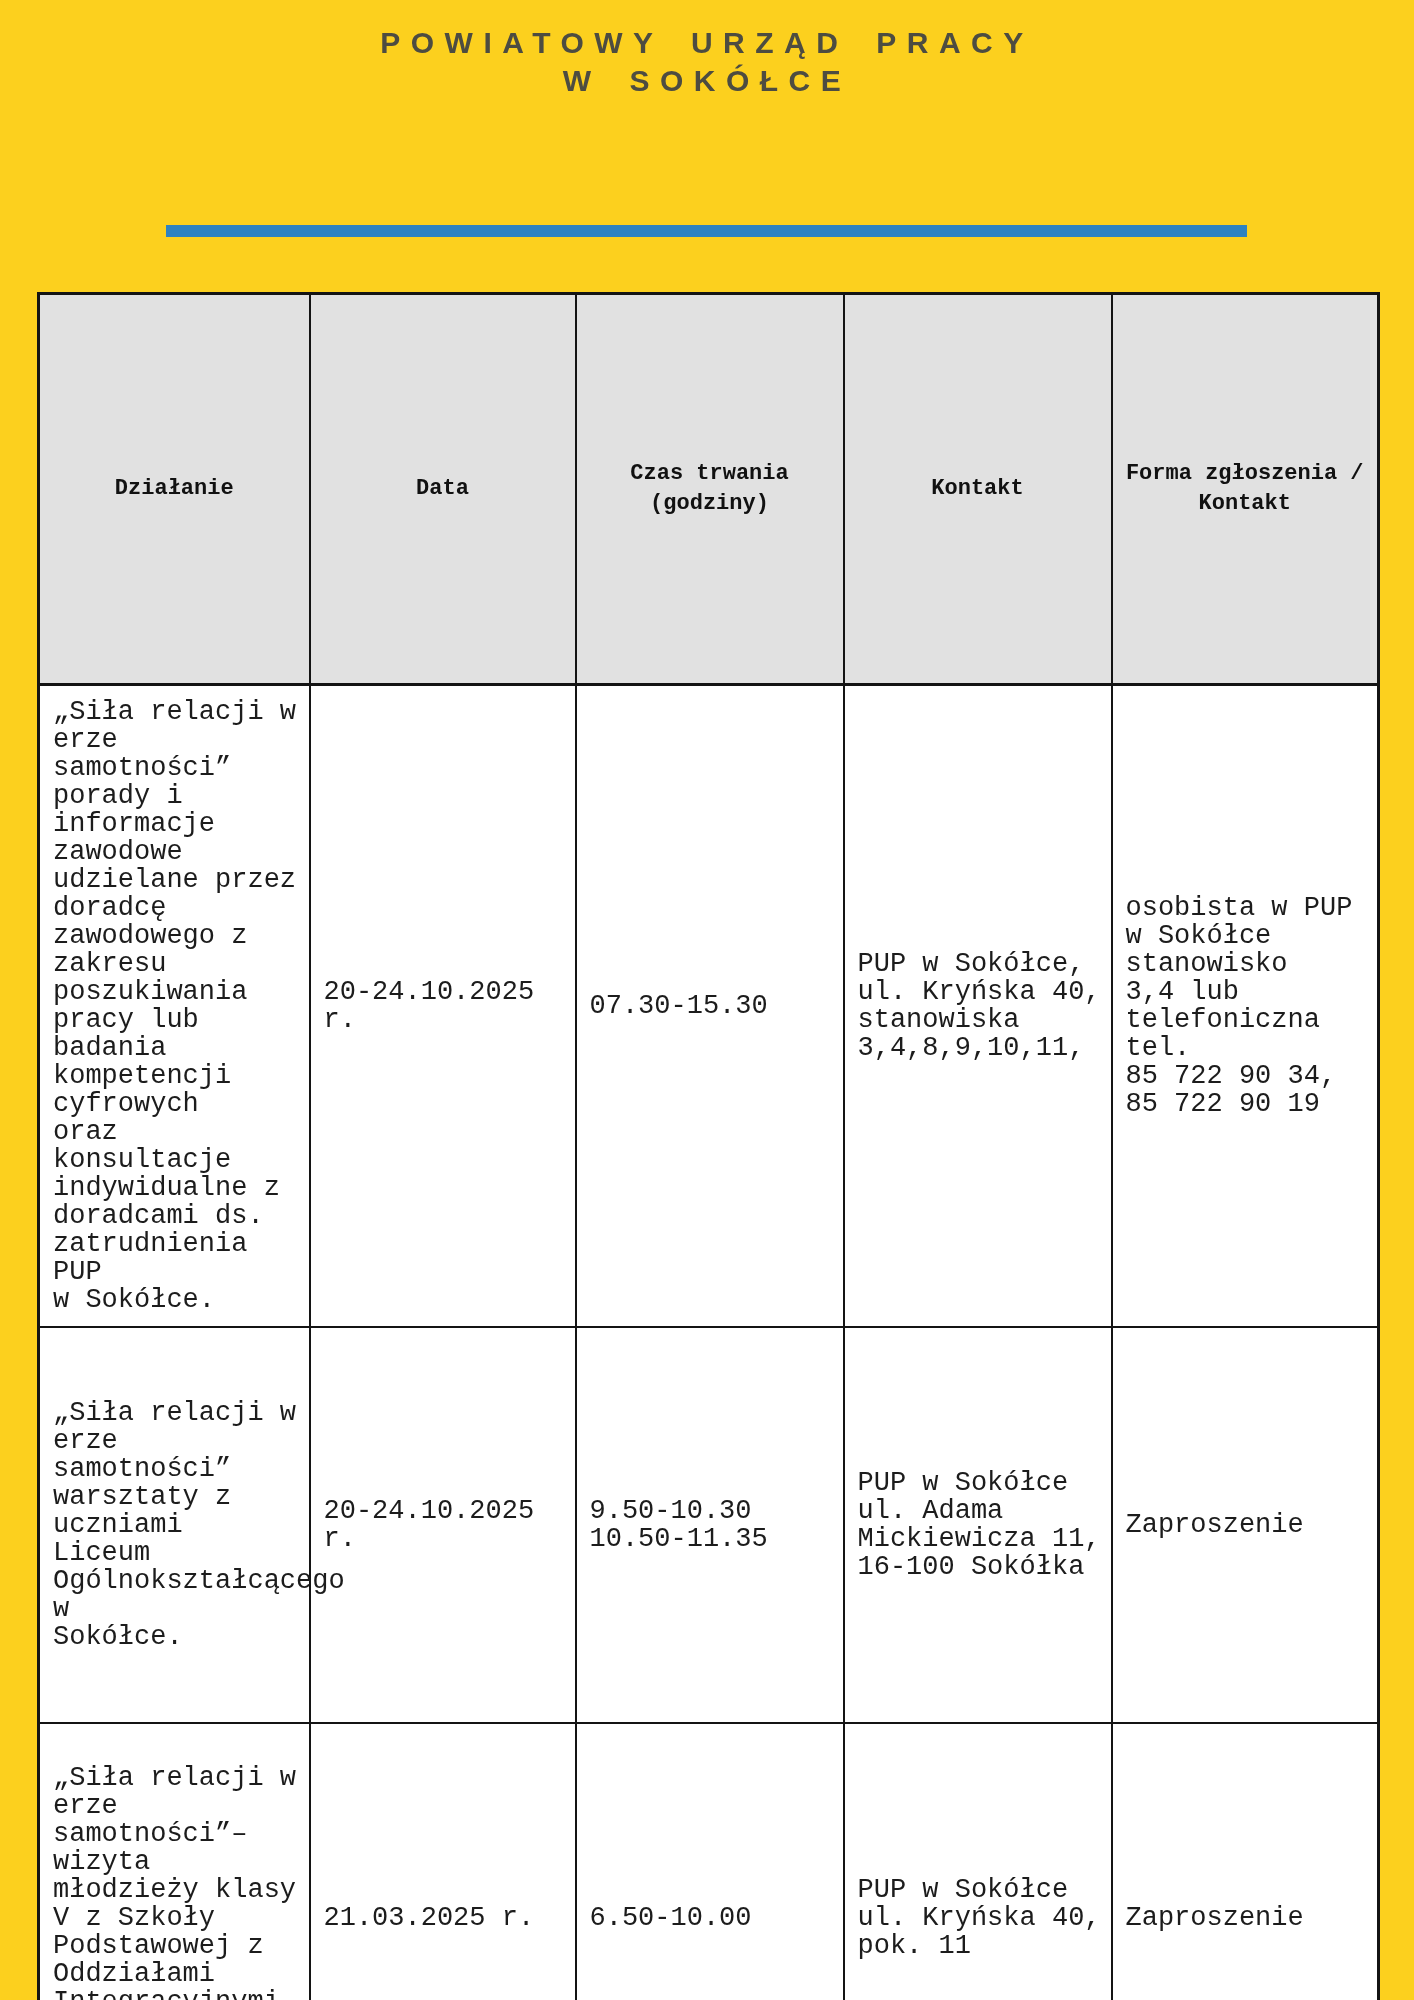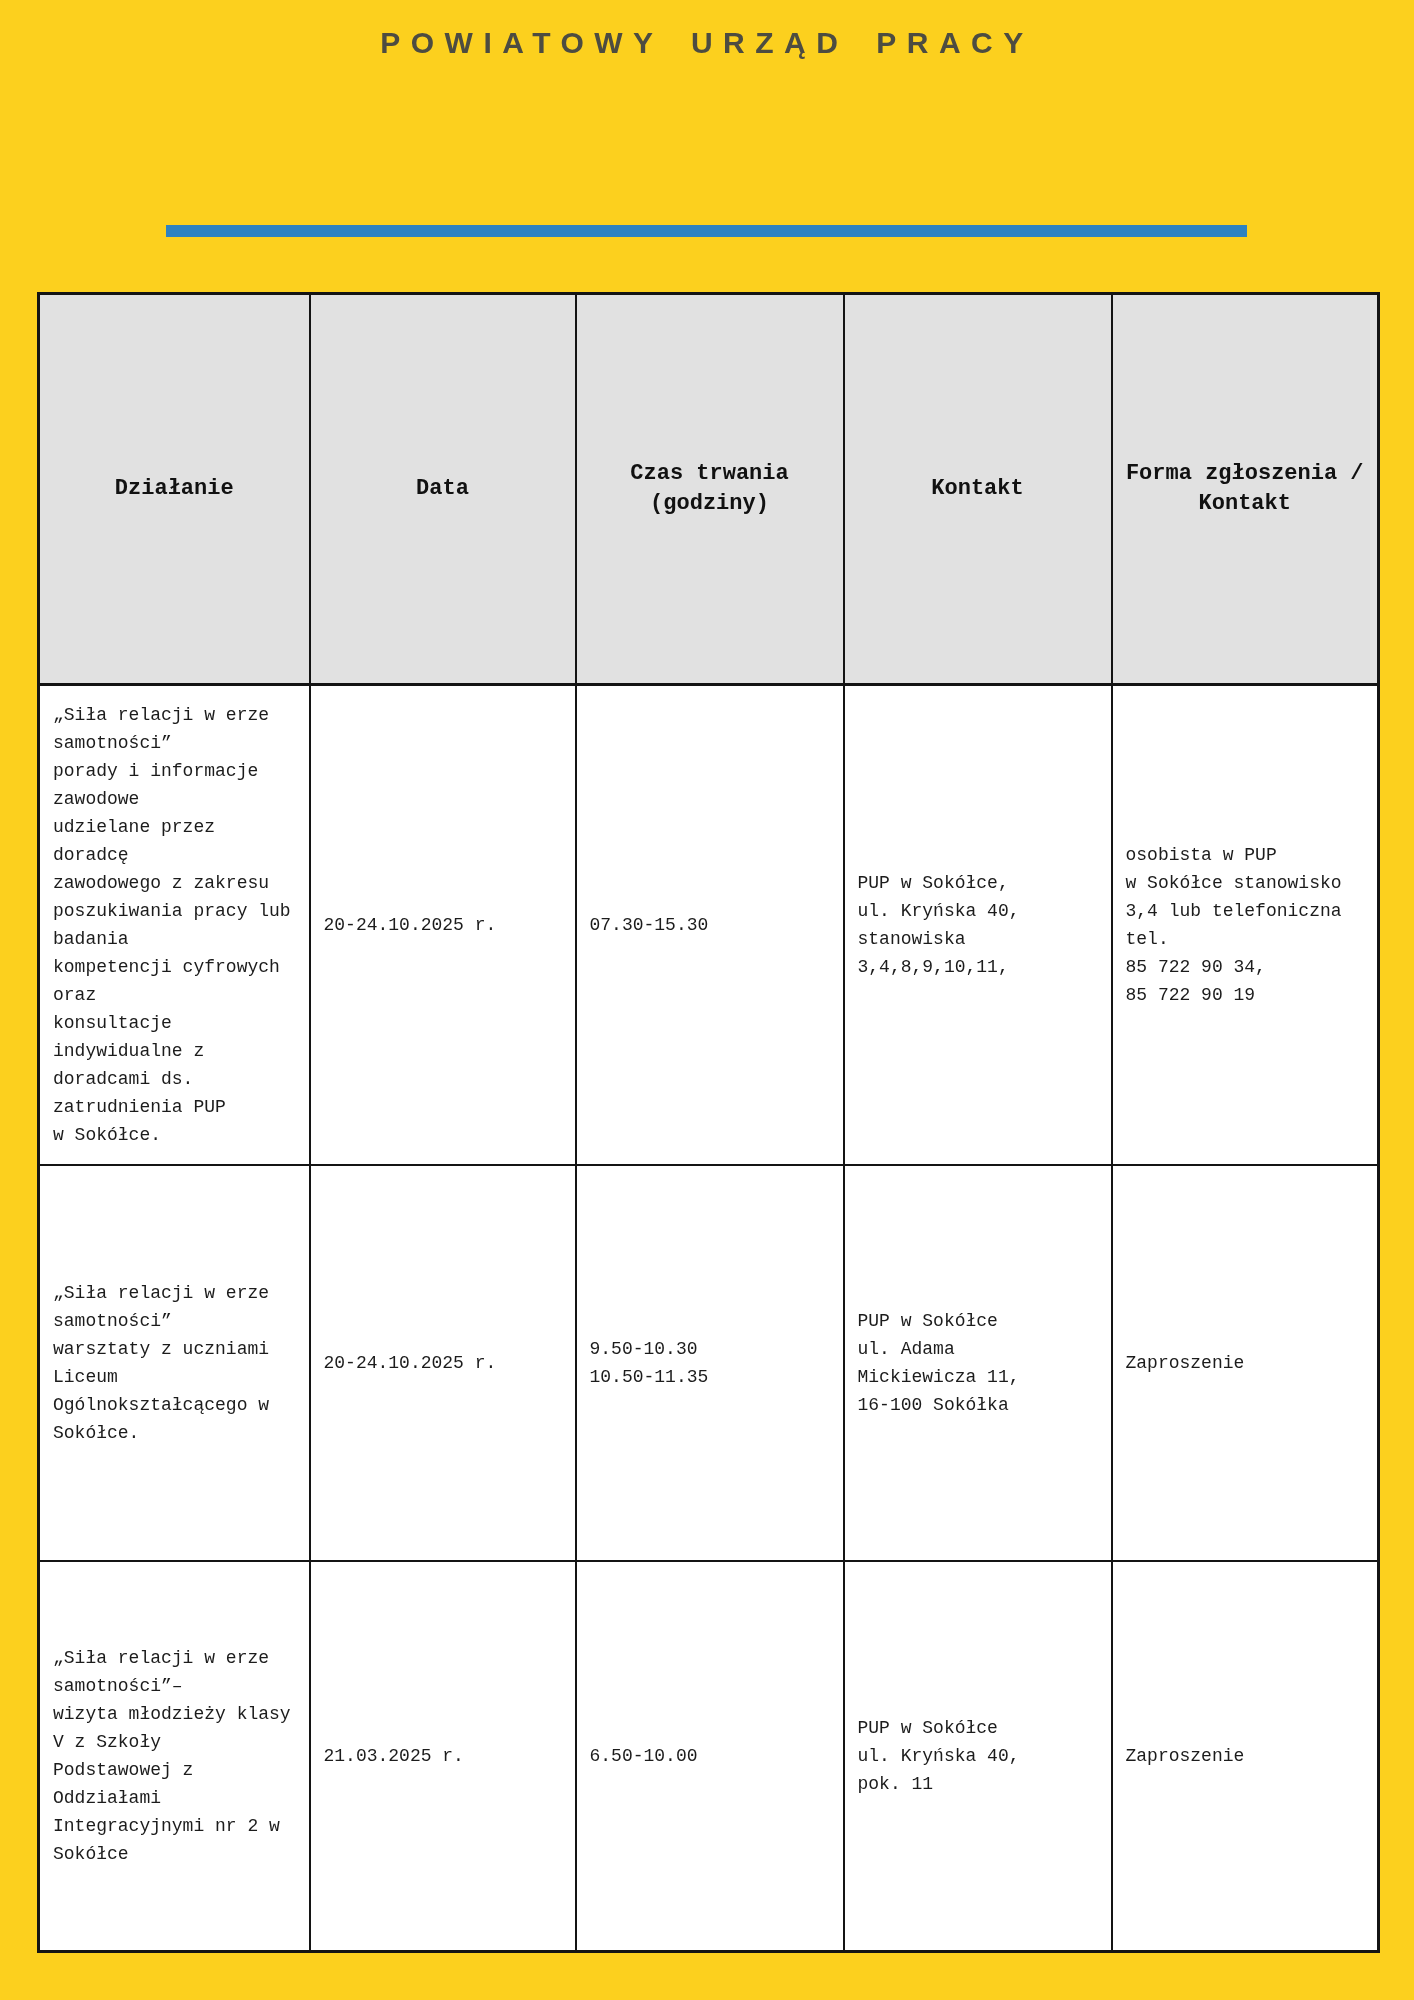--- a/index.html
+++ b/index.html
@@ -55,38 +55,39 @@
     font-weight: 700;
     line-height: 30px;
     text-align: center;
     vertical-align: middle;
     white-space: pre-line;
     padding: 0 6px;
   }
   table.schedule td {
     background: #ffffff;
     color: #1c1c1c;
-    font-size: 18px;
+    font-size: 27px;
     line-height: 28px;
     text-align: left;
     vertical-align: middle;
     white-space: pre-line;
     padding: 12px 8px 12px 13px;
   }
   tr.row-head { height: 391px; }
   tr.row-head th { border-bottom: 3px solid #141414; }
   tr.row-1 { height: 480px; }
   tr.row-2 { height: 396px; }
   tr.row-3 { height: 391px; }
 </style>
 </head>
 <body>
 
 <div class="banner">
   <div>POWIATOWY URZĄD PRACY</div>
+  <div>W SOKÓŁCE</div>
 </div>
 
 <div class="divider"></div>
 
 <div class="tablewrap">
   <table class="schedule">
     <colgroup>
       <col style="width:271px">
       <col style="width:266px">
       <col style="width:268px">

